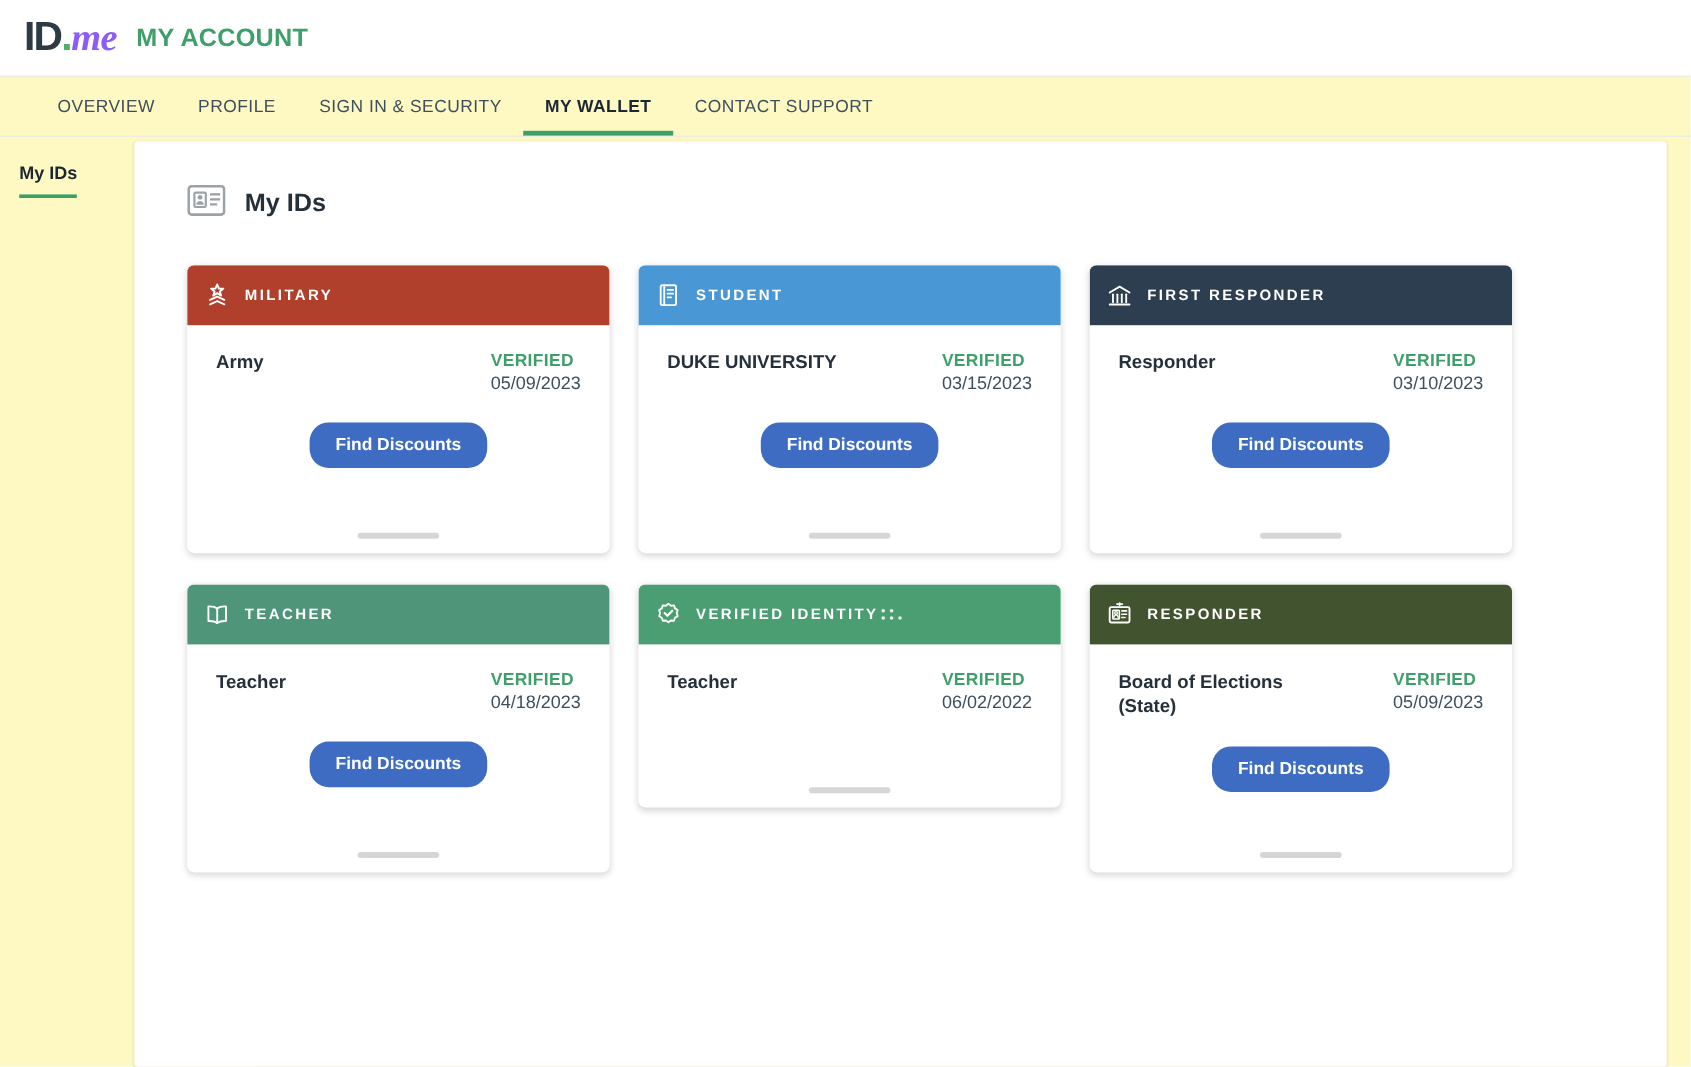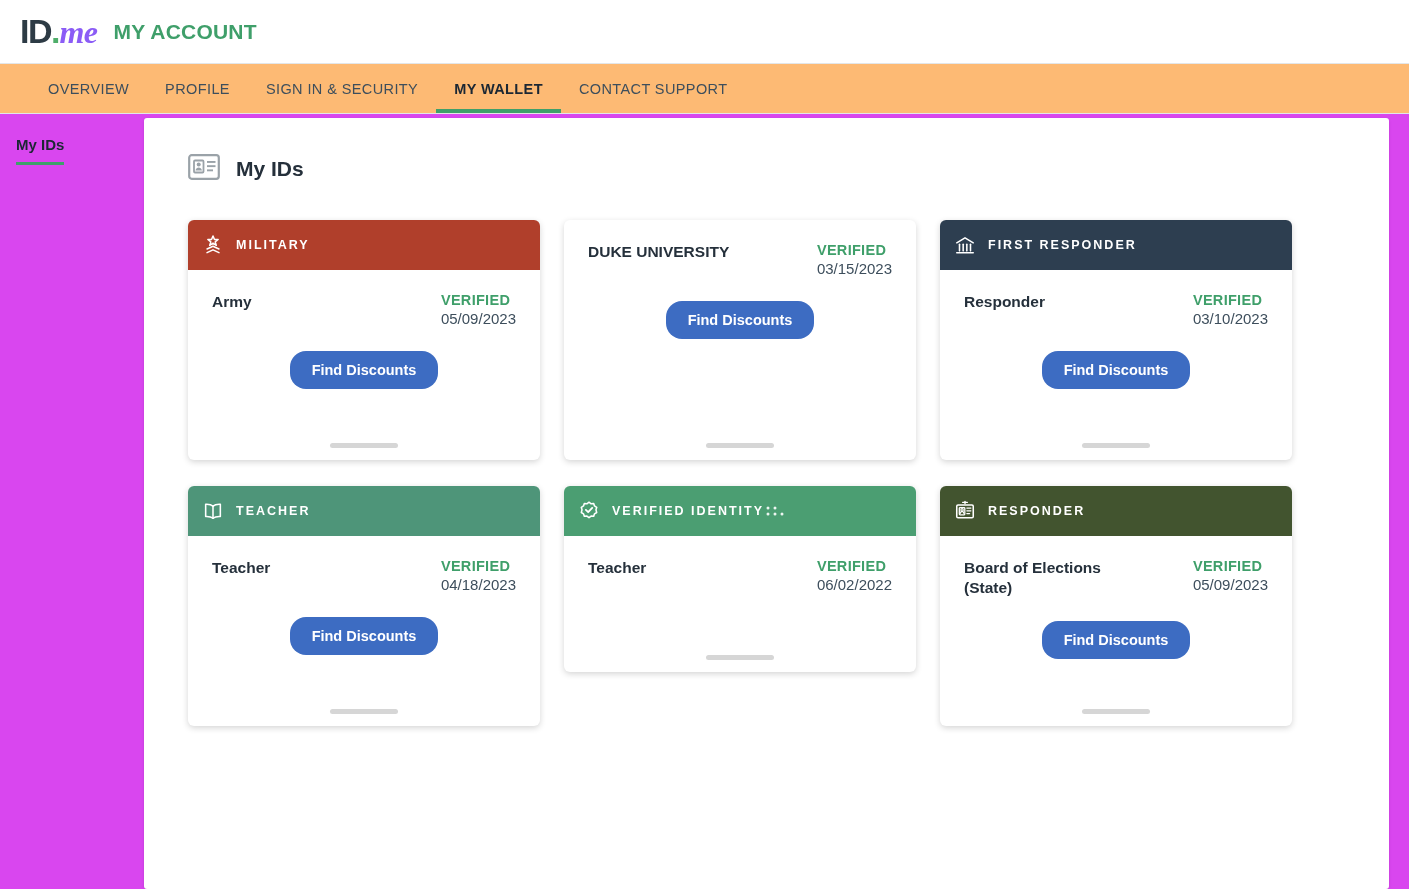--- a/index.html
+++ b/index.html
@@ -36,41 +36,41 @@
     font-size: 21px; font-weight: bold;
     color: #3f9f6a; letter-spacing: 0.2px;
   }
 
   
   .navbar {
     height: 50px;
     display: flex; align-items: stretch;
     padding-left: 30px;
     border-bottom: 1px solid #e3e6e8;
-    background: #fdba74;
+    background: #fef9c3;
   }
   .navitem {
     display: flex; align-items: center;
     padding: 0 18px;
     font-size: 14.5px;
     color: #3d4e5c;
     letter-spacing: 0.4px;
     cursor: pointer;
     position: relative;
     white-space: nowrap;
   }
   .navitem.active { color: #1b2733; font-weight: bold; }
   .navitem.active::after {
     content: ""; position: absolute;
     left: 0; right: 0; bottom: 0; height: 4px;
     background: #3f9f6a;
   }
 
   
-  .page { display: flex; background: #d946ef; height: 775px; gap: 32px; }
+  .page { display: flex; background: #fef9c3; height: 775px; }
 
   .sidebar { width: 112px; padding-top: 22px; flex: none; }
   .side-item {
     display: inline-block;
     margin-left: 16px;
     padding-bottom: 9px;
     font-size: 15px; font-weight: bold;
     color: #1b2733;
     border-bottom: 3px solid #3f9f6a;
     cursor: pointer;
@@ -218,20 +218,32 @@
             </div>
             <div class="btn-wrap">
               <button class="btn" style="background: rgb(61, 108, 194);">Find Discounts</button>
             </div>
             <div class="card-foot">
               <div class="pager-bar"></div>
             </div>
           </div>
         </div>
         <div class="card">
+          <div class="card-head" style="background: rgb(74, 151, 214);">
+            <span>
+              <svg class="card-icon" viewBox="0 0 24 24" fill="none" stroke="#ffffff" stroke-width="1.7" stroke-linecap="round" stroke-linejoin="round">
+                <rect x="5" y="3" width="14" height="18" rx="1.3"></rect>
+                <path d="M8.2 3 L8.2 21"></path>
+                <path d="M11.3 7.2 H16.2"></path>
+                <path d="M11.3 10.6 H16.2"></path>
+                <path d="M11.3 14 H14.4"></path>
+              </svg>
+            </span>
+            <span class="title">STUDENT</span>
+          </div>
           <div class="card-body">
             <div class="card-row">
               <div class="org">DUKE UNIVERSITY</div>
               <div class="status-wrap">
                 <div class="status" style="color: rgb(63, 159, 106);">VERIFIED</div>
                 <div class="status-date">03/15/2023</div>
               </div>
             </div>
             <div class="btn-wrap">
               <button class="btn" style="background: rgb(61, 108, 194);">Find Discounts</button>

